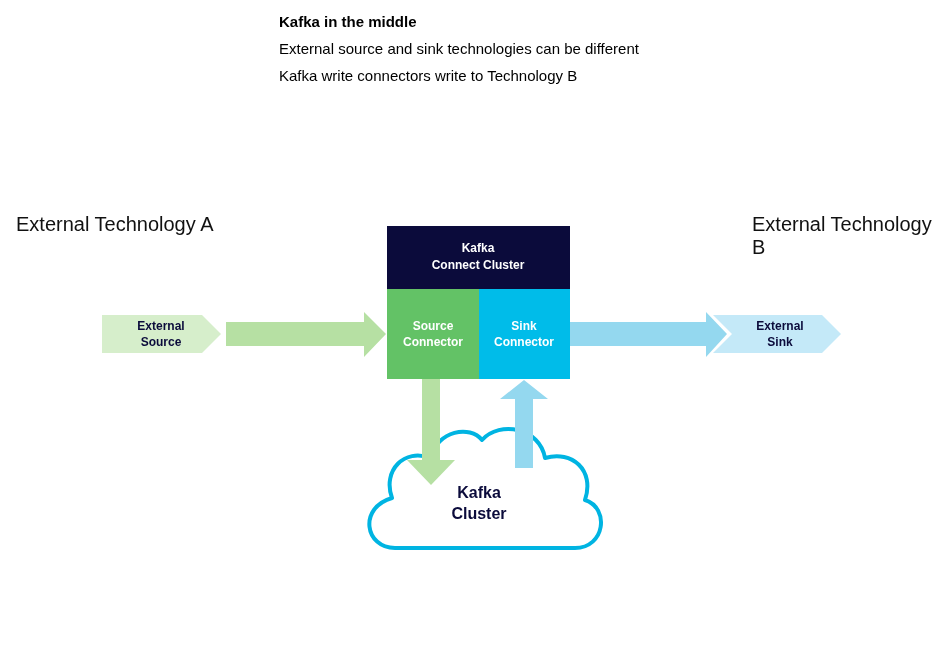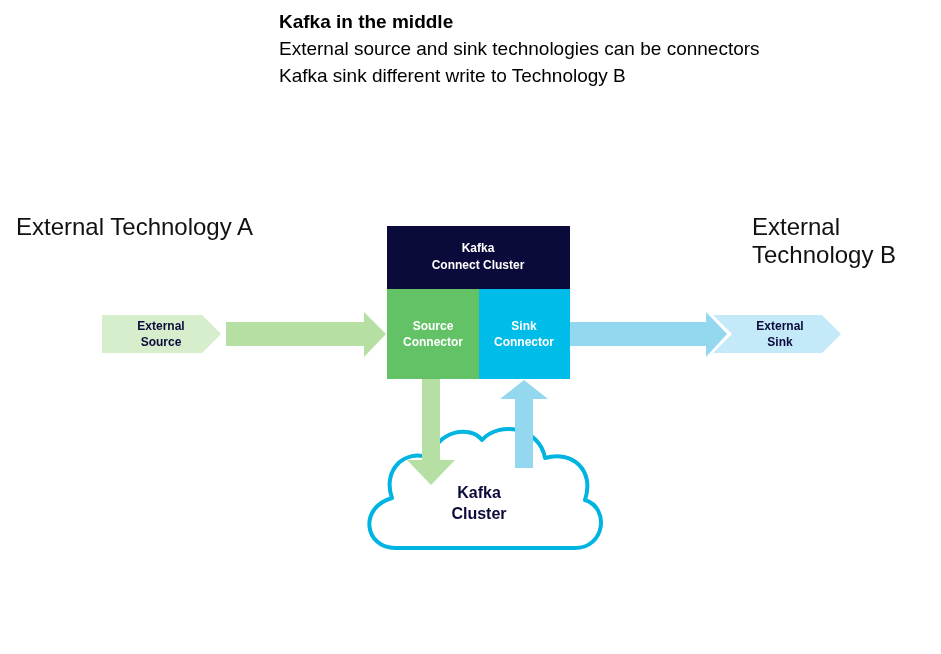--- a/index.html
+++ b/index.html
@@ -1,31 +1,31 @@
 <!DOCTYPE html>
 <html><head>
   <meta charset="utf-8">
   <style>
     html, body { margin: 0; padding: 0; background: #ffffff; }
     body { width: 941px; height: 654px; position: relative; overflow: hidden; font-family: "Liberation Sans", sans-serif; }
-    .notes { position: absolute; left: 279px; top: 8px; font-family: "Liberation Sans", sans-serif; font-size: 19px; line-height: 27px; color: #000; }
+    .notes { position: absolute; left: 279px; top: 8px; font-family: "Liberation Sans", sans-serif; font-size: 15px; line-height: 27px; color: #000; }
     .notes .title { font-weight: bold; }
-    .tech-label { position: absolute; top: 213px; font-size: 24px; color: #111; font-family: "Liberation Sans", sans-serif; }
+    .tech-label { position: absolute; top: 213px; font-size: 20px; color: #111; font-family: "Liberation Sans", sans-serif; }
     #tech-a { left: 16px; }
     #tech-b { left: 752px; }
     svg#diagram { position: absolute; left: 0; top: 0; }
     .lbl { font-family: "Liberation Sans", sans-serif; font-weight: bold; }
   </style>
 </head>
 <body>
 
 <div class="notes">
   <div class="title">Kafka in the middle</div>
-  <div>External source and sink technologies can be connectors</div>
-  <div>Kafka sink different write to Technology B</div>
+  <div>External source and sink technologies can be different</div>
+  <div>Kafka write connectors write to Technology B</div>
 </div>
 
 <div class="tech-label" id="tech-a">External Technology A</div>
 <div class="tech-label" id="tech-b">External Technology B</div>
 
 <svg id="diagram" width="941" height="654" viewBox="0 0 941 654">
 
   <polygon points="102,315 202,315 221,334 202,353 102,353" fill="#d6eecb"></polygon>
   <text class="lbl" x="161" y="330" font-size="12" fill="#0b0b3b" text-anchor="middle">External</text>
   <text class="lbl" x="161" y="346" font-size="12" fill="#0b0b3b" text-anchor="middle">Source</text>

